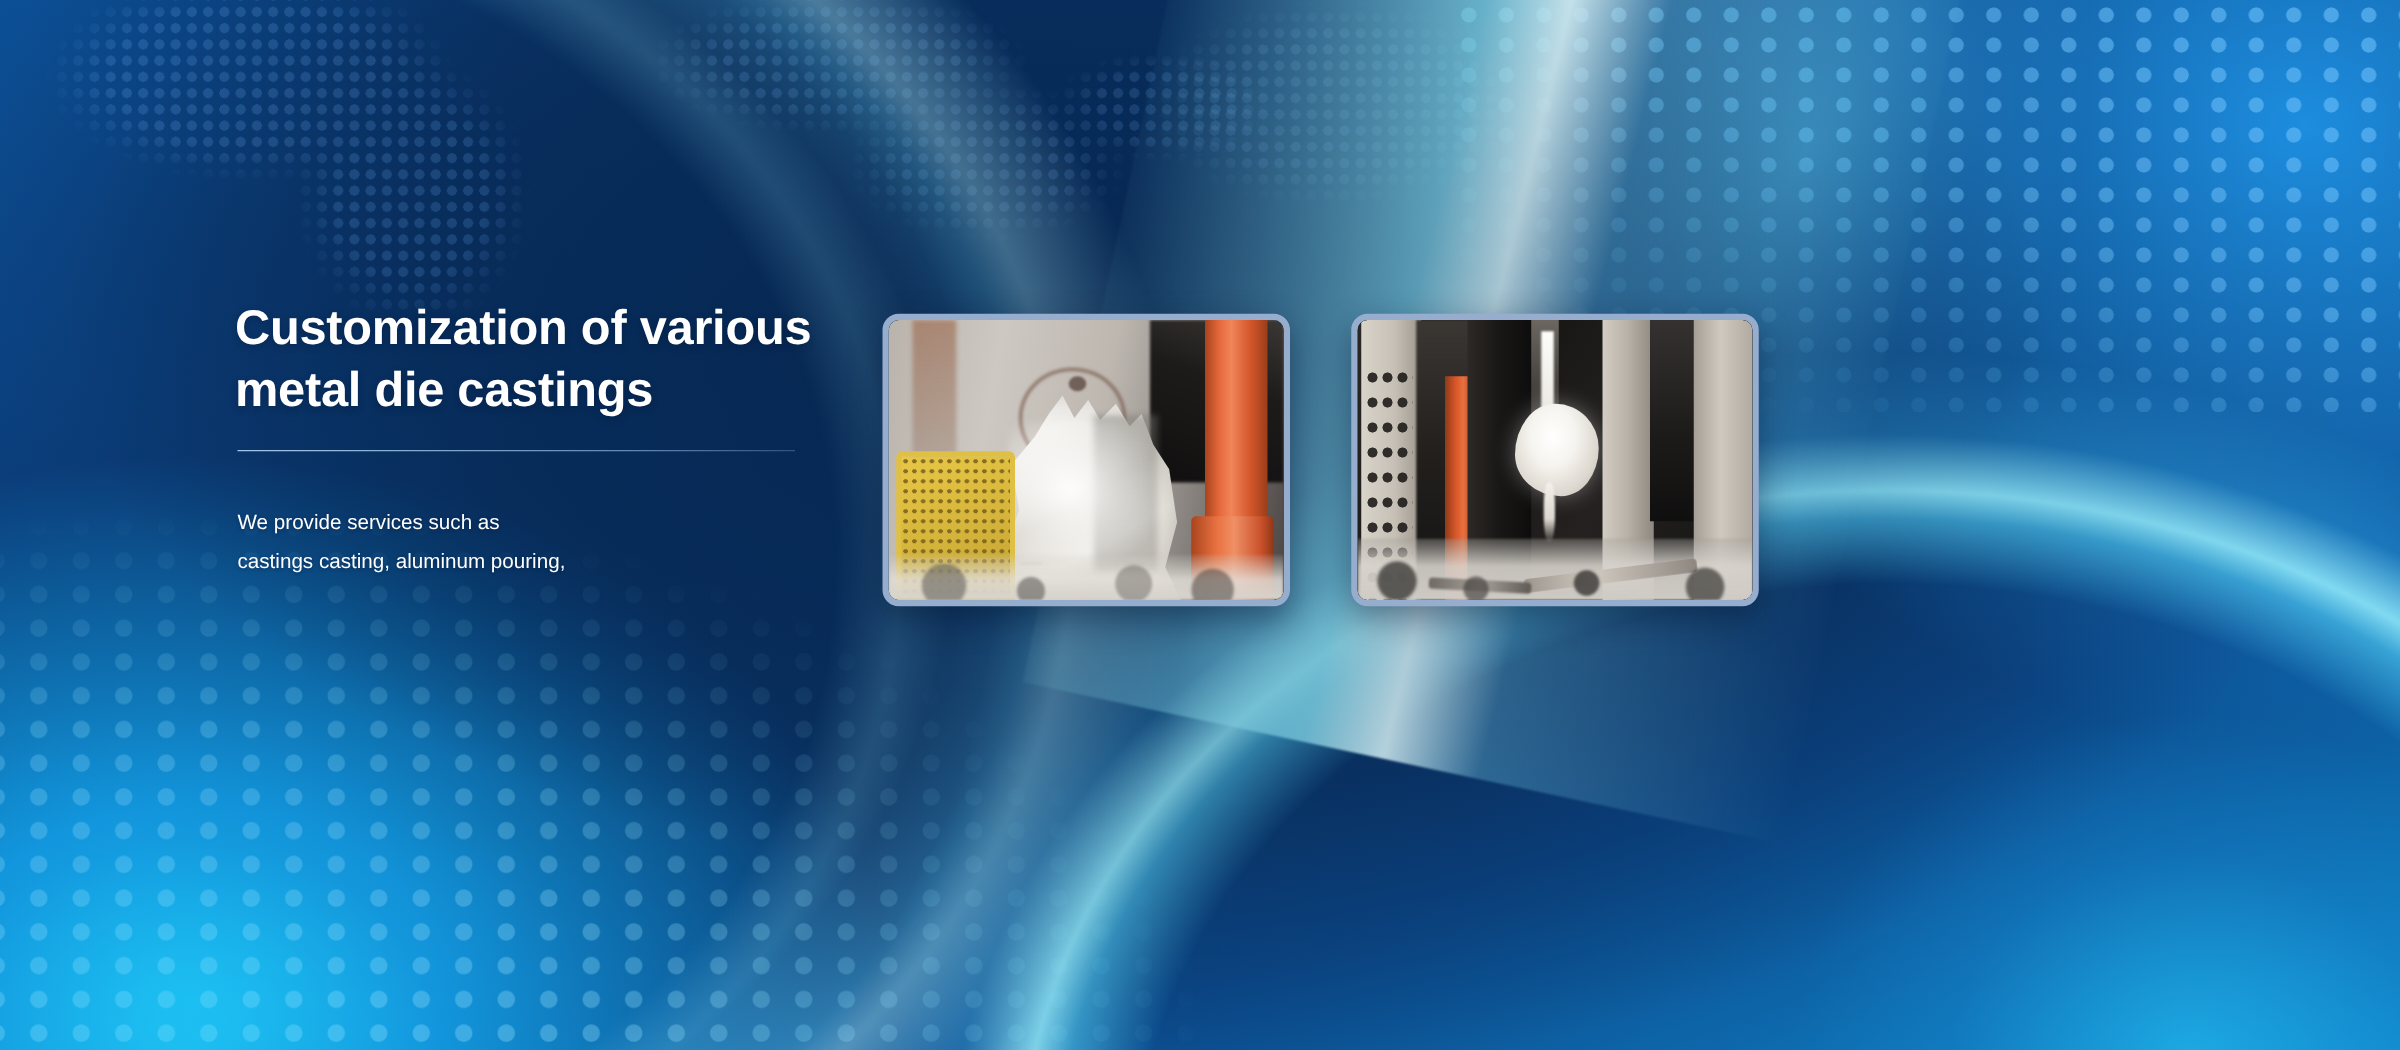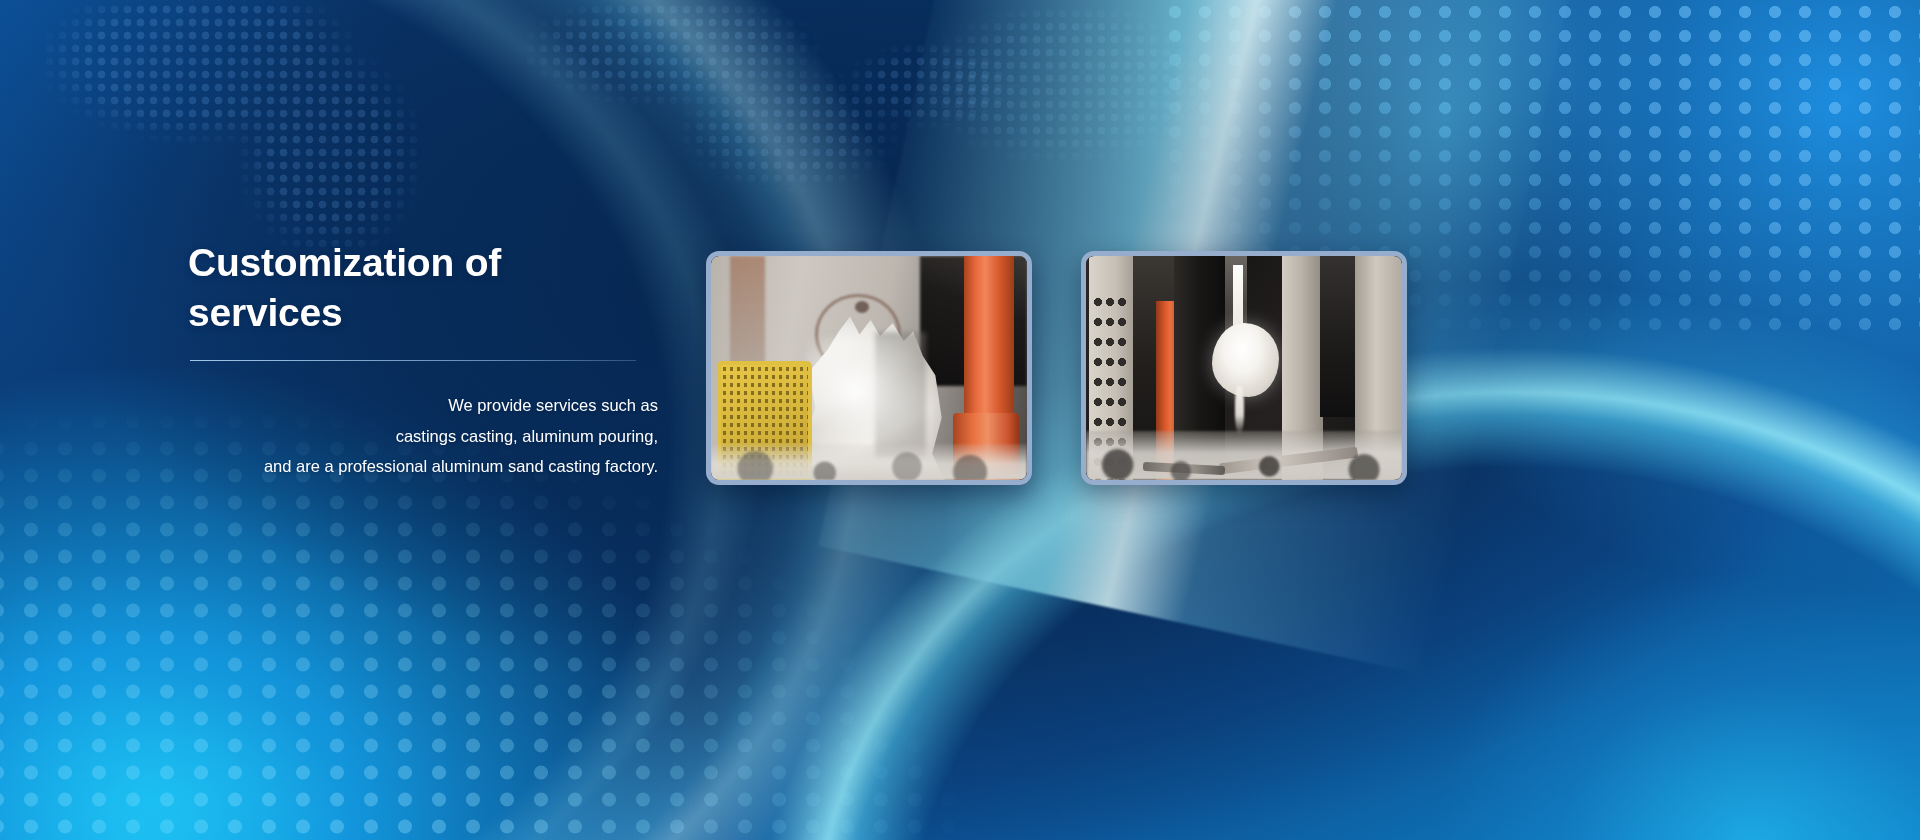--- a/index.html
+++ b/index.html
@@ -110,21 +110,21 @@
   .content{position:absolute;inset:0;}
   .copy{position:absolute;left:188px;top:238px;width:470px;}
   .headline{
     margin:0;color:#fff;font-size:39px;line-height:50px;font-weight:bold;
     letter-spacing:-0.2px;text-shadow:0 2px 6px rgba(0,20,50,0.35);
   }
   .rule{
     width:446px;height:1px;margin:22px 0 0 2px;
     background:linear-gradient(90deg, rgba(190,225,255,0.85) 0%, rgba(170,215,255,0.55) 70%, rgba(160,210,255,0.25) 100%);
   }
-  .blurb{margin:29px 0 0 2px;text-align:right;}
+  .blurb{margin:42px 0 0 2px;}
   .blurb-line{
     color:#ffffff;font-size:16.5px;line-height:30.5px;white-space:nowrap;
     text-shadow:0 1px 3px rgba(0,25,60,0.45);
   }
   
   .photo{
     position:absolute;border:5px solid rgba(160,185,220,0.92);
     border-radius:13px;overflow:hidden;
     box-shadow:0 10px 26px rgba(2,20,48,0.45);
     background:#2b2b2b;
@@ -230,27 +230,27 @@
   <div class="streak-glow"></div>
   <div class="streak"></div>
   <div class="corner-bl"></div>
   <div class="corner-br"></div>
   <div class="vignette"></div>
 
   <div class="content">
 
     <div class="copy">
       <h1 class="headline">
-        <span>Customization of services</span><br>
+        <span>Customization of various</span><br>
+        <span>metal die castings</span>
       </h1>
       <div class="rule"></div>
       <div class="blurb">
         <div class="blurb-line">We provide services such as</div>
         <div class="blurb-line">castings casting, aluminum pouring,</div>
-        <div class="blurb-line">and are a professional aluminum sand casting factory.</div>
       </div>
     </div>
 
     <div class="photo photo-left">
       <div class="ph-inner">
         <div class="L-wall"></div>
         <div class="L-wallstain"></div>
         <div class="L-ring"></div>
         <div class="L-ringdot"></div>
         <div class="L-rod"></div>

